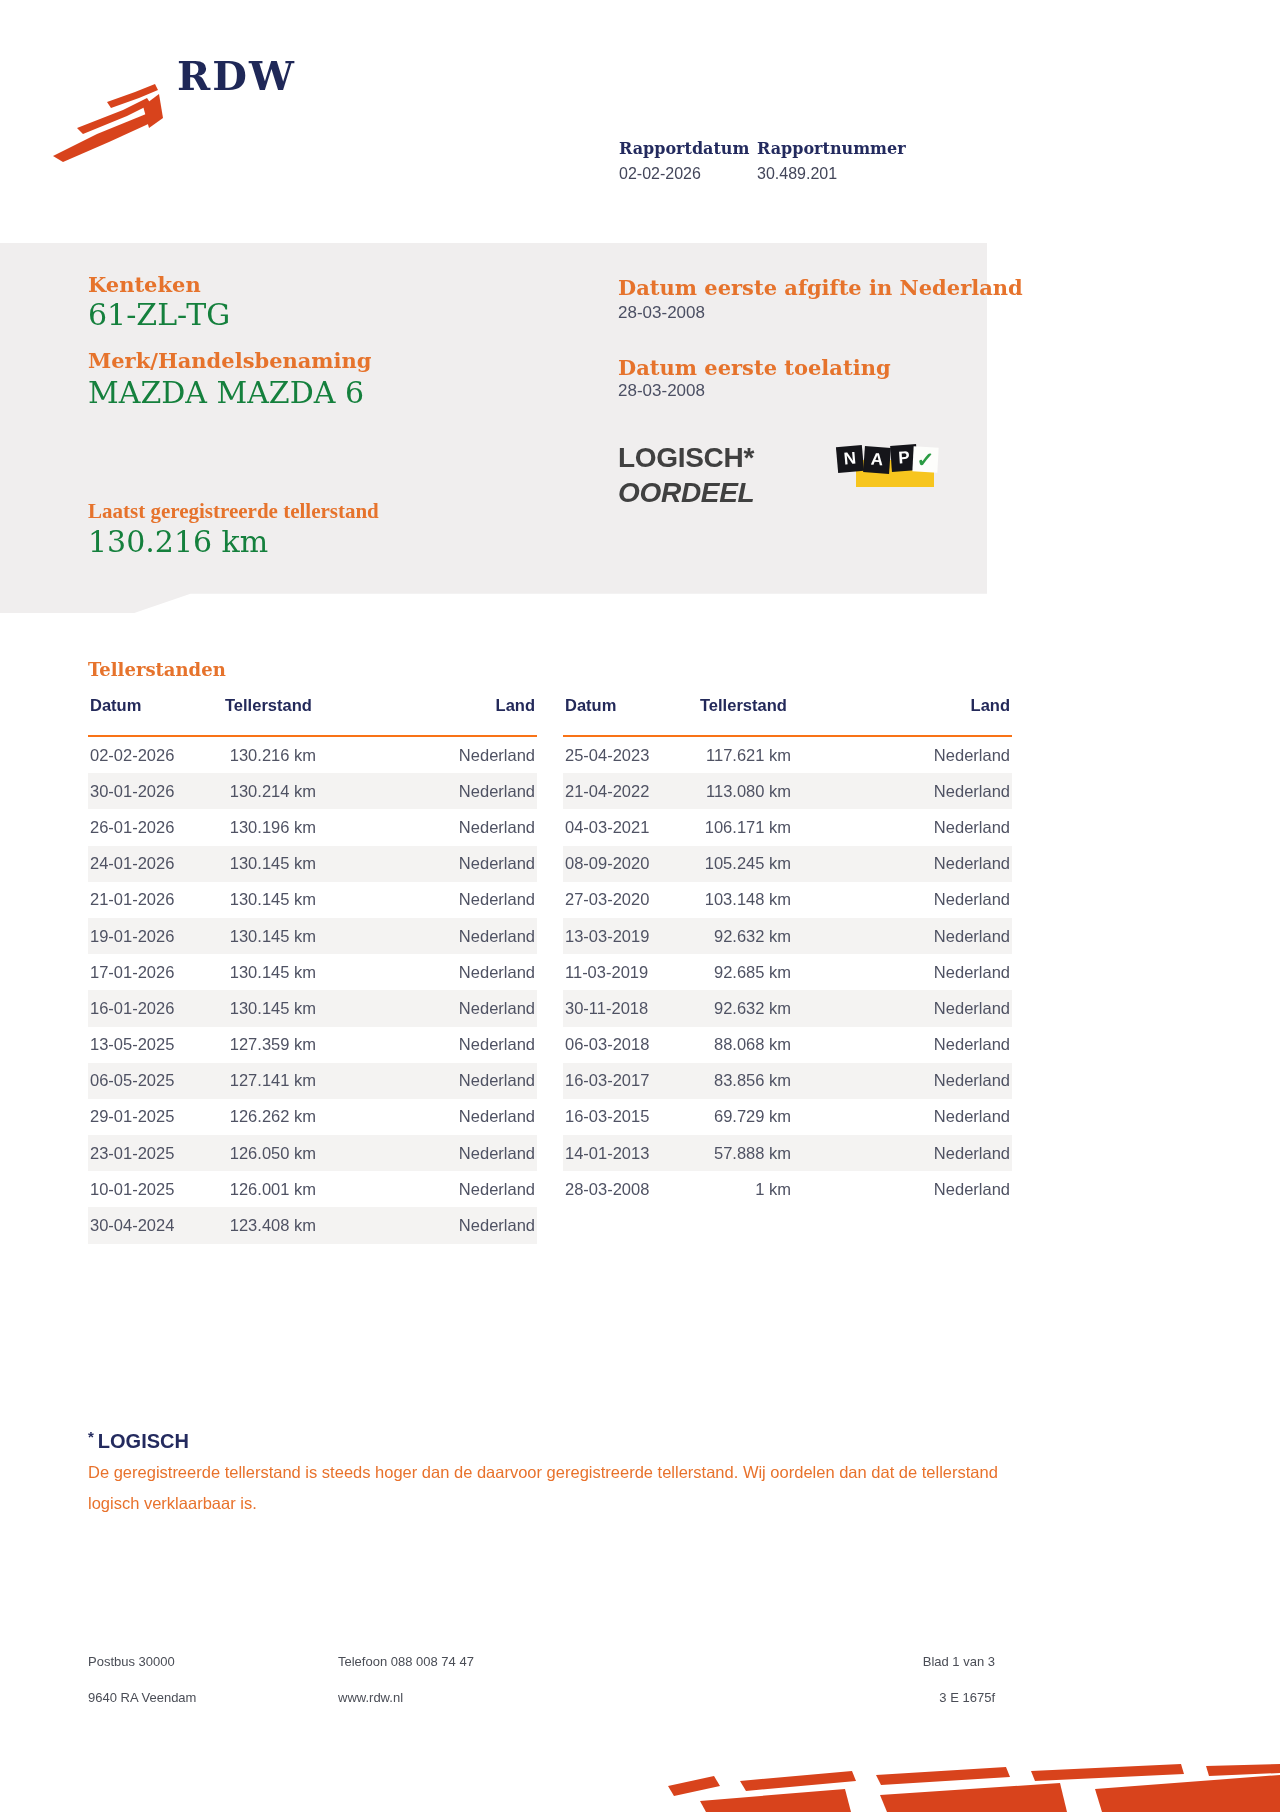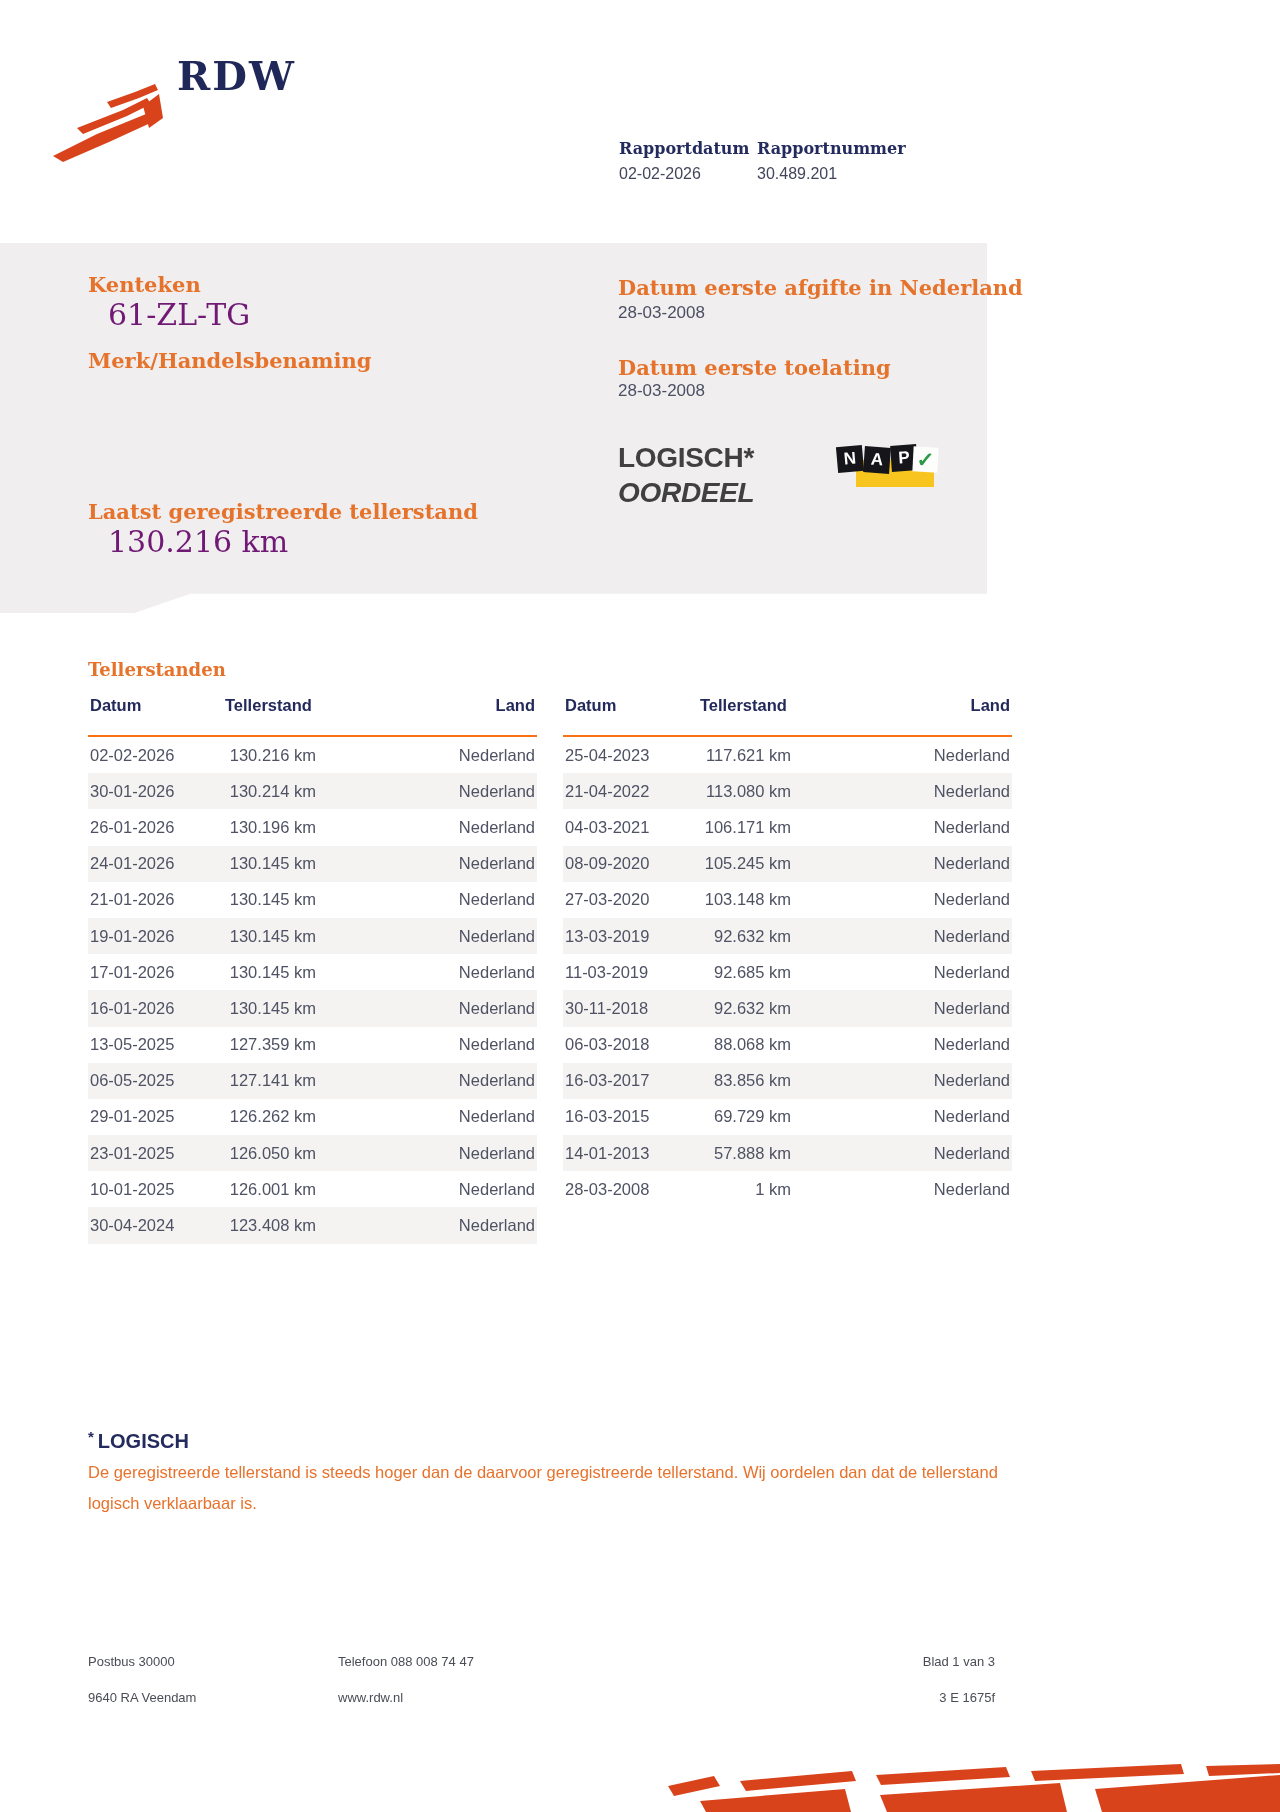--- a/index.html
+++ b/index.html
@@ -15,21 +15,21 @@
                 font-size:33px;color:#e4742e;letter-spacing:0.2px;}
   .meta-label{top:139px;font-family:"DejaVu Serif",serif;font-weight:bold;font-size:16px;color:#232a5e;}
   .meta-value{top:165px;font-size:16px;color:#43465a;}
   .mx1{left:619px;} .mx2{left:757px;}
 
   
   .panel{left:0;top:243px;width:987px;height:370px;background:#f0eeee;
          clip-path:polygon(0 0,100% 0,100% 94.8%,19.3% 94.8%,13.6% 100%,0 100%);}
 
   .lbl-o{font-family:"DejaVu Serif",serif;font-weight:bold;font-size:21px;color:#e6732c;}
-  .val-big{font-family:"DejaVu Serif",serif;font-size:30px;color:#701a75;margin-left:20px;}
+  .val-big{font-family:"DejaVu Serif",serif;font-size:30px;color:#15803d;}
   .val-date{font-size:17px;color:#4b4f63;}
 
   .oordeel{font-weight:bold;font-size:28px;color:#404040;letter-spacing:-0.3px;}
 
   
   .nap{left:837px;top:443px;width:100px;height:50px;}
   .nap-yellow{position:absolute;left:19px;top:17px;width:78px;height:27px;background:#f7c51e;}
   .nap-tile{position:absolute;width:26px;height:26px;background:#15151a;color:#fff;
             display:flex;align-items:center;justify-content:center;
             font-weight:bold;font-size:17px;font-family:"Liberation Sans",sans-serif;}
@@ -80,21 +80,22 @@
   <div class="abs meta-label mx1">Rapportdatum</div>
   <div class="abs meta-label mx2">Rapportnummer</div>
   <div class="abs meta-value mx1">02-02-2026</div>
   <div class="abs meta-value mx2">30.489.201</div>
 
   <div class="abs panel"></div>
 
   <div class="abs lbl-o" style="left:88px;top:272px;">Kenteken</div>
   <div class="abs val-big" style="left:88px;top:297px;">61-ZL-TG</div>
   <div class="abs lbl-o" style="left:88px;top:348px;">Merk/Handelsbenaming</div>
-  <div class="abs lbl-o" style="left:88px;top:499px;">Laatst geregistreerde tellerstand</div>
+  <div class="abs val-big" style="left:88px;top:375px;">MAZDA MAZDA 6</div>
+  <div class="abs lbl-o" style="left:88px;top:499px;font-family:Liberation Serif, serif;">Laatst geregistreerde tellerstand</div>
   <div class="abs val-big" style="left:88px;top:524px;">130.216 km</div>
 
   <div class="abs lbl-o" style="left:618px;top:275px;">Datum eerste afgifte in Nederland</div>
   <div class="abs val-date" style="left:618px;top:303px;">28-03-2008</div>
   <div class="abs lbl-o" style="left:618px;top:355px;">Datum eerste toelating</div>
   <div class="abs val-date" style="left:618px;top:381px;">28-03-2008</div>
 
   <div class="abs oordeel" style="left:618px;top:442px;">LOGISCH*</div>
   <div class="abs oordeel" style="left:618px;top:477px;font-style:italic;">OORDEEL</div>
 

